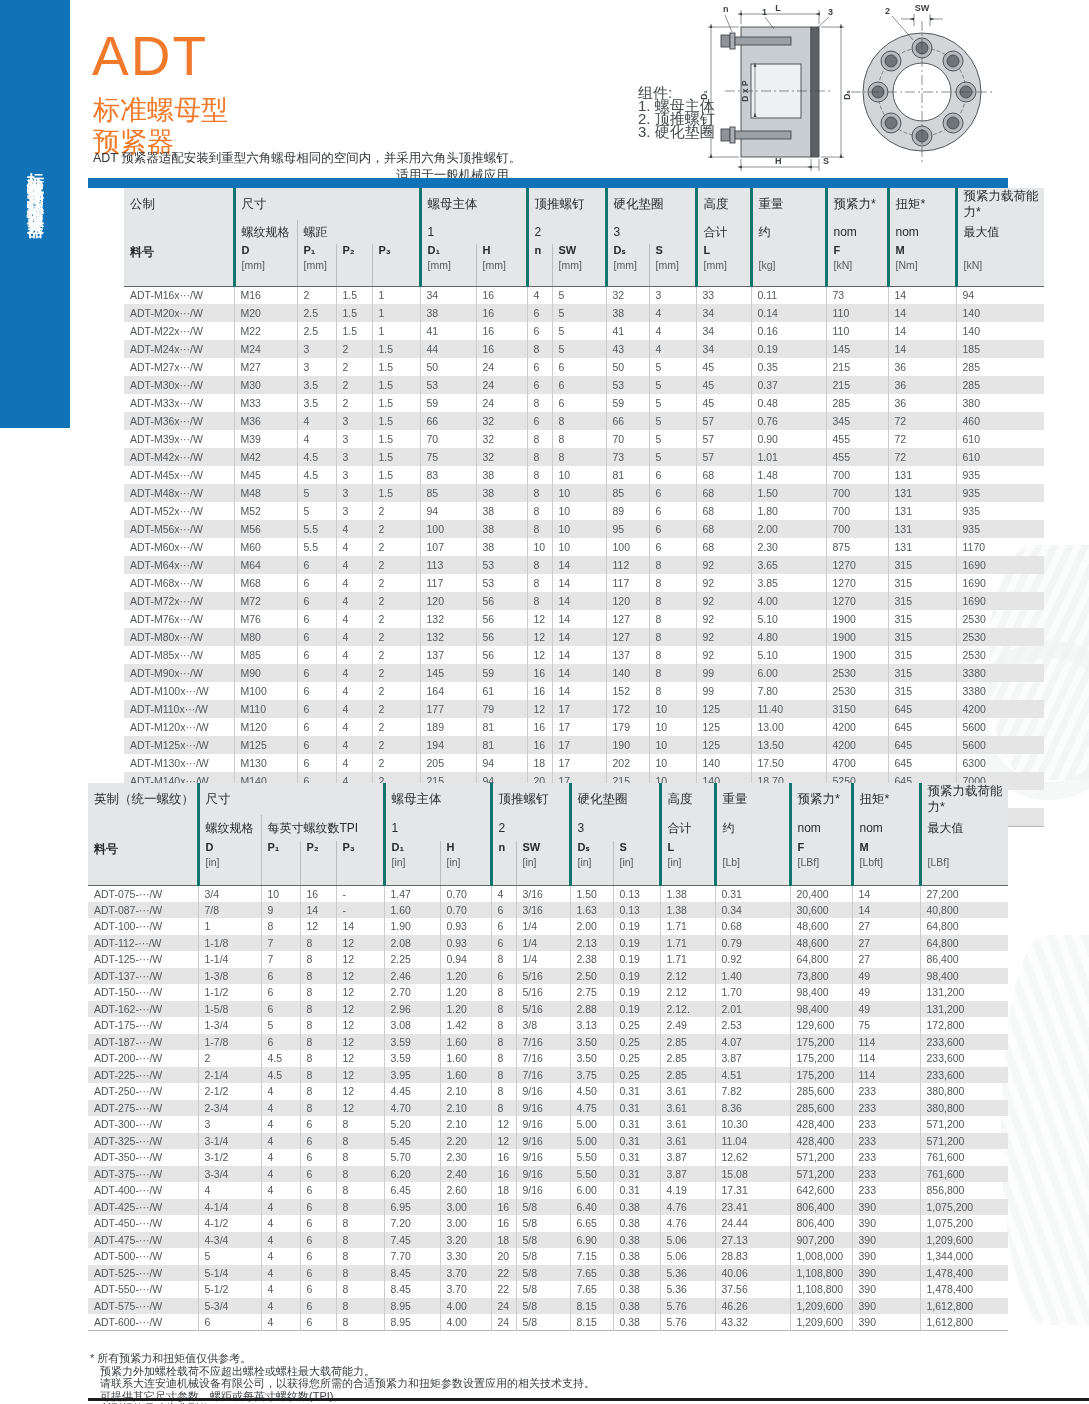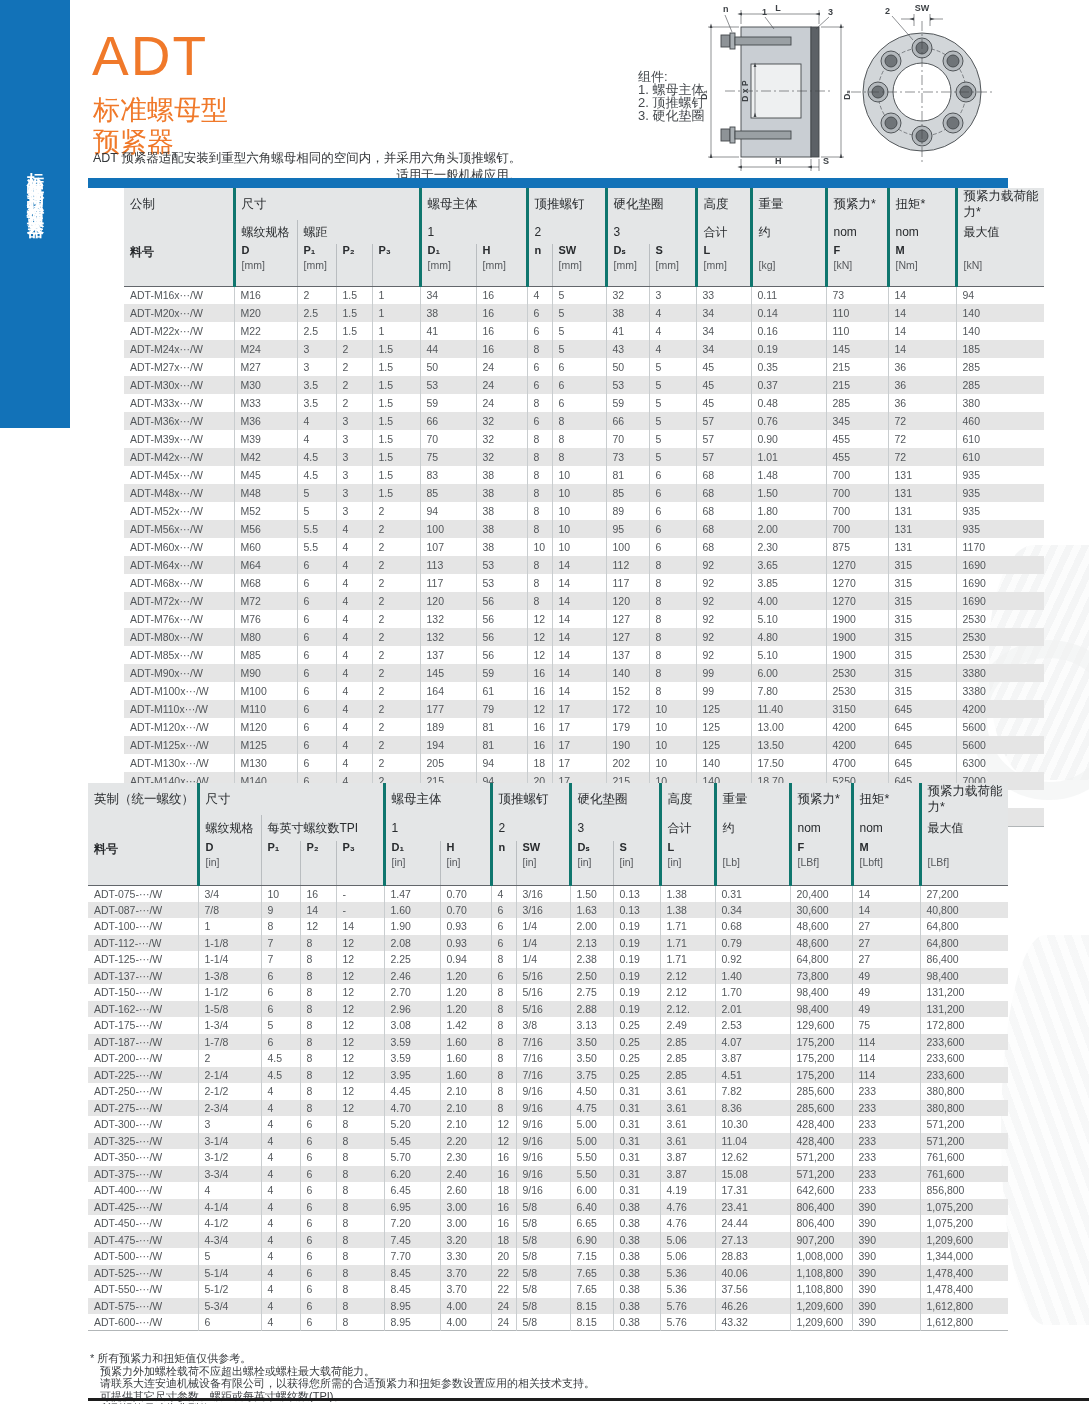--- a/index.html
+++ b/index.html
@@ -11,21 +11,21 @@
   .sidebar-text { position:absolute; left:24px; top:158px; writing-mode:vertical-rl; color:#fff;
       font-size:17px; font-weight:bold; letter-spacing:5px; white-space:nowrap; }
 
   
   .title { position:absolute; left:92px; top:24px; font-size:55px; font-weight:400; letter-spacing:2px; color:#F0792A; }
   .subtitle1 { position:absolute; left:93px; top:92px; font-size:27px; font-weight:400; color:#F0792A; }
   .subtitle2 { position:absolute; left:93px; top:124px; font-size:27px; font-weight:400; color:#F0792A; }
   .desc { position:absolute; left:93px; top:150px; font-size:12.5px; color:#333639; line-height:17px;text-align:right; }
 
   
-  .components { position:absolute; left:638px; top:70px; font-size:13px; color:#45494d; line-height:13px; }
+  .components { position:absolute; left:638px; top:86px; font-size:15px; color:#45494d; line-height:13px; }
   .drawing { position:absolute; left:695px; top:2px; }
   .drawing text { font-size:9px; font-weight:bold; fill:#3d4145; }
   .drawing .rot { font-size:8.5px; }
 
   
   .wm { position:absolute; pointer-events:none; }
   .wm-a { right:0; top:545px; width:100px; height:235px; opacity:.5;
       background:repeating-linear-gradient(115deg,#e9ebec 0 7px,#f8f9f9 7px 14px); border-radius:45% 0 0 45%; }
   .wm-b { right:0; top:935px; width:88px; height:390px; opacity:.4;
       background:repeating-linear-gradient(70deg,#eaeced 0 8px,#f9fafa 8px 16px); border-radius:50% 0 0 50%; }

